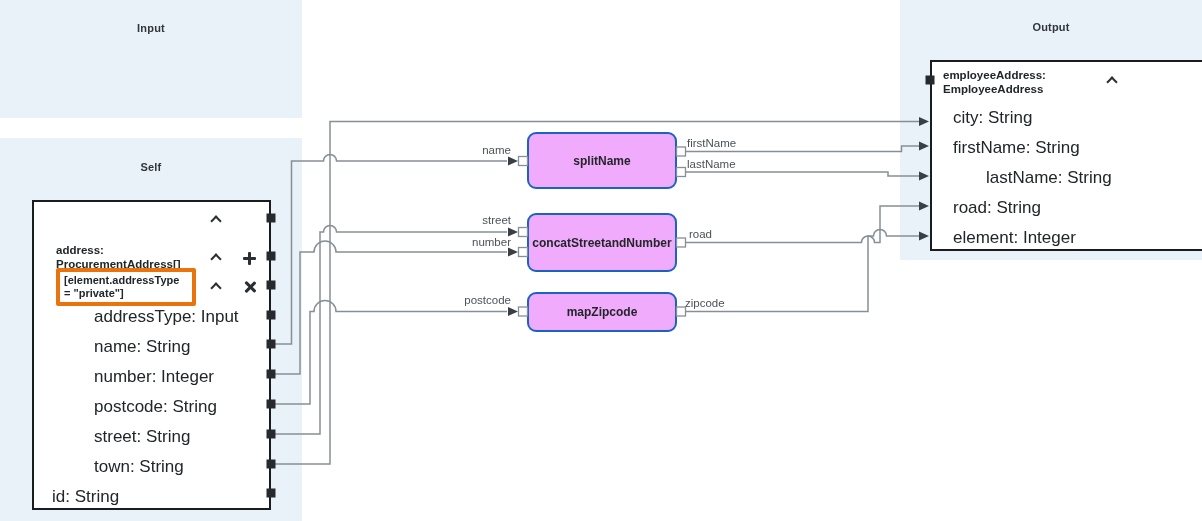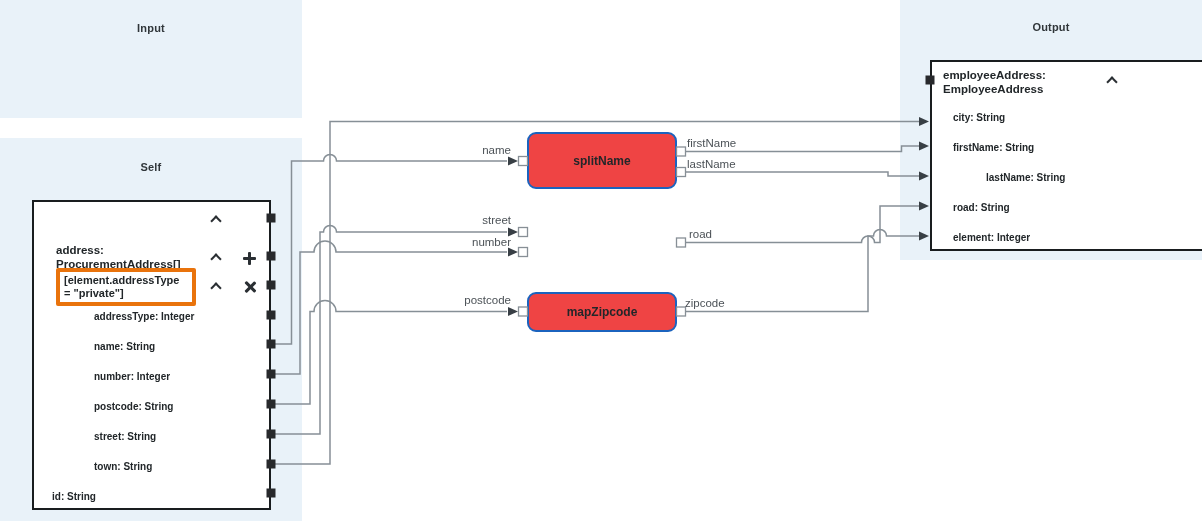--- a/index.html
+++ b/index.html
@@ -13,29 +13,29 @@
     font-size:11px;font-weight:bold;color:#30363a;letter-spacing:.2px;
   }
   .schema-box{
     position:absolute;background:#fff;border:2px solid #191d1f;box-sizing:border-box;
   }
   .tree-label{
     position:absolute;font-size:11.5px;font-weight:bold;color:#212629;line-height:14px;
   }
   .tree-field{
     position:absolute;height:16px;line-height:16px;
-    font-size:10px;font-weight:bold;color:#212629;white-space:nowrap;
+    font-size:17px;font-weight:normal;color:#212629;white-space:nowrap;
   }
   .filter-node{
     position:absolute;left:22px;top:66px;width:140px;box-sizing:border-box;
     border:4px solid #e9730c;border-radius:2px;background:#fff;
     padding:2px 4px;font-size:11px;font-weight:bold;color:#212629;line-height:13px;
   }
   .fn-box{
-    position:absolute;background:#ef4444;border:2px solid #1b63be;border-radius:9px;
+    position:absolute;background:#f0abfc;border:2px solid #1b63be;border-radius:9px;
     box-sizing:border-box;display:flex;align-items:center;justify-content:center;
     font-size:12px;font-weight:bold;color:#232629;
   }
   
   .icon-chevron-up{
     position:absolute;width:8px;height:8px;box-sizing:border-box;
     border-top:2.5px solid #2a2f33;border-right:2.5px solid #2a2f33;
     transform:rotate(-45deg);
   }
   .icon-plus{position:absolute;width:13px;height:13px;}
@@ -79,21 +79,21 @@
     <span class="icon-chevron-up" style="left:178px;top:15px;"></span>
 
     <div class="tree-label" style="left:22px;top:41px;width:158px;">address: ProcurementAddress[]</div>
     <span class="icon-chevron-up" style="left:178px;top:53px;"></span>
     <span class="icon-plus" style="left:209px;top:50px;"></span>
 
     <div class="filter-node">[element.addressType = "private"]</div>
     <span class="icon-chevron-up" style="left:178px;top:82px;"></span>
     <span class="icon-x" style="left:210px;top:79px;"></span>
 
-    <div class="tree-field" style="left:60px;top:107px;">addressType: Integer</div>
+    <div class="tree-field" style="left:60px;top:107px;">addressType: Input</div>
     <div class="tree-field" style="left:60px;top:137px;">name: String</div>
     <div class="tree-field" style="left:60px;top:167px;">number: Integer</div>
     <div class="tree-field" style="left:60px;top:197px;">postcode: String</div>
     <div class="tree-field" style="left:60px;top:227px;">street: String</div>
     <div class="tree-field" style="left:60px;top:257px;">town: String</div>
     <div class="tree-field" style="left:18px;top:287px;">id: String</div>
   </div>
 
   <div class="schema-box" style="left:930px;top:60px;width:283px;height:191px;">
     <div class="tree-label" style="left:11px;top:6px;width:150px;">employeeAddress: EmployeeAddress</div>
@@ -101,20 +101,23 @@
 
     <div class="tree-field" style="left:21px;top:48px;">city: String</div>
     <div class="tree-field" style="left:21px;top:78px;">firstName: String</div>
     <div class="tree-field" style="left:16px;top:108px;margin-left:38px;">lastName: String</div>
     <div class="tree-field" style="left:21px;top:138px;">road: String</div>
     <div class="tree-field" style="left:21px;top:168px;">element: Integer</div>
   </div>
 
   <div class="fn-box" style="left:527px;top:132px;width:150px;height:57px;">
     <span>splitName</span>
+  </div>
+  <div class="fn-box" style="left:527px;top:213px;width:150px;height:59px;">
+    <span>concatStreetandNumber</span>
   </div>
   <div class="fn-box" style="left:527px;top:292px;width:150px;height:40px;">
     <span>mapZipcode</span>
   </div>
 
   <svg class="wires" width="1202" height="521" viewBox="0 0 1202 521">
 
     <g>
       <path d="M 271 464 H 330 V 121.5 H 919"></path>
       <polygon points="929,121.5 919,117 919,126"></polygon>

